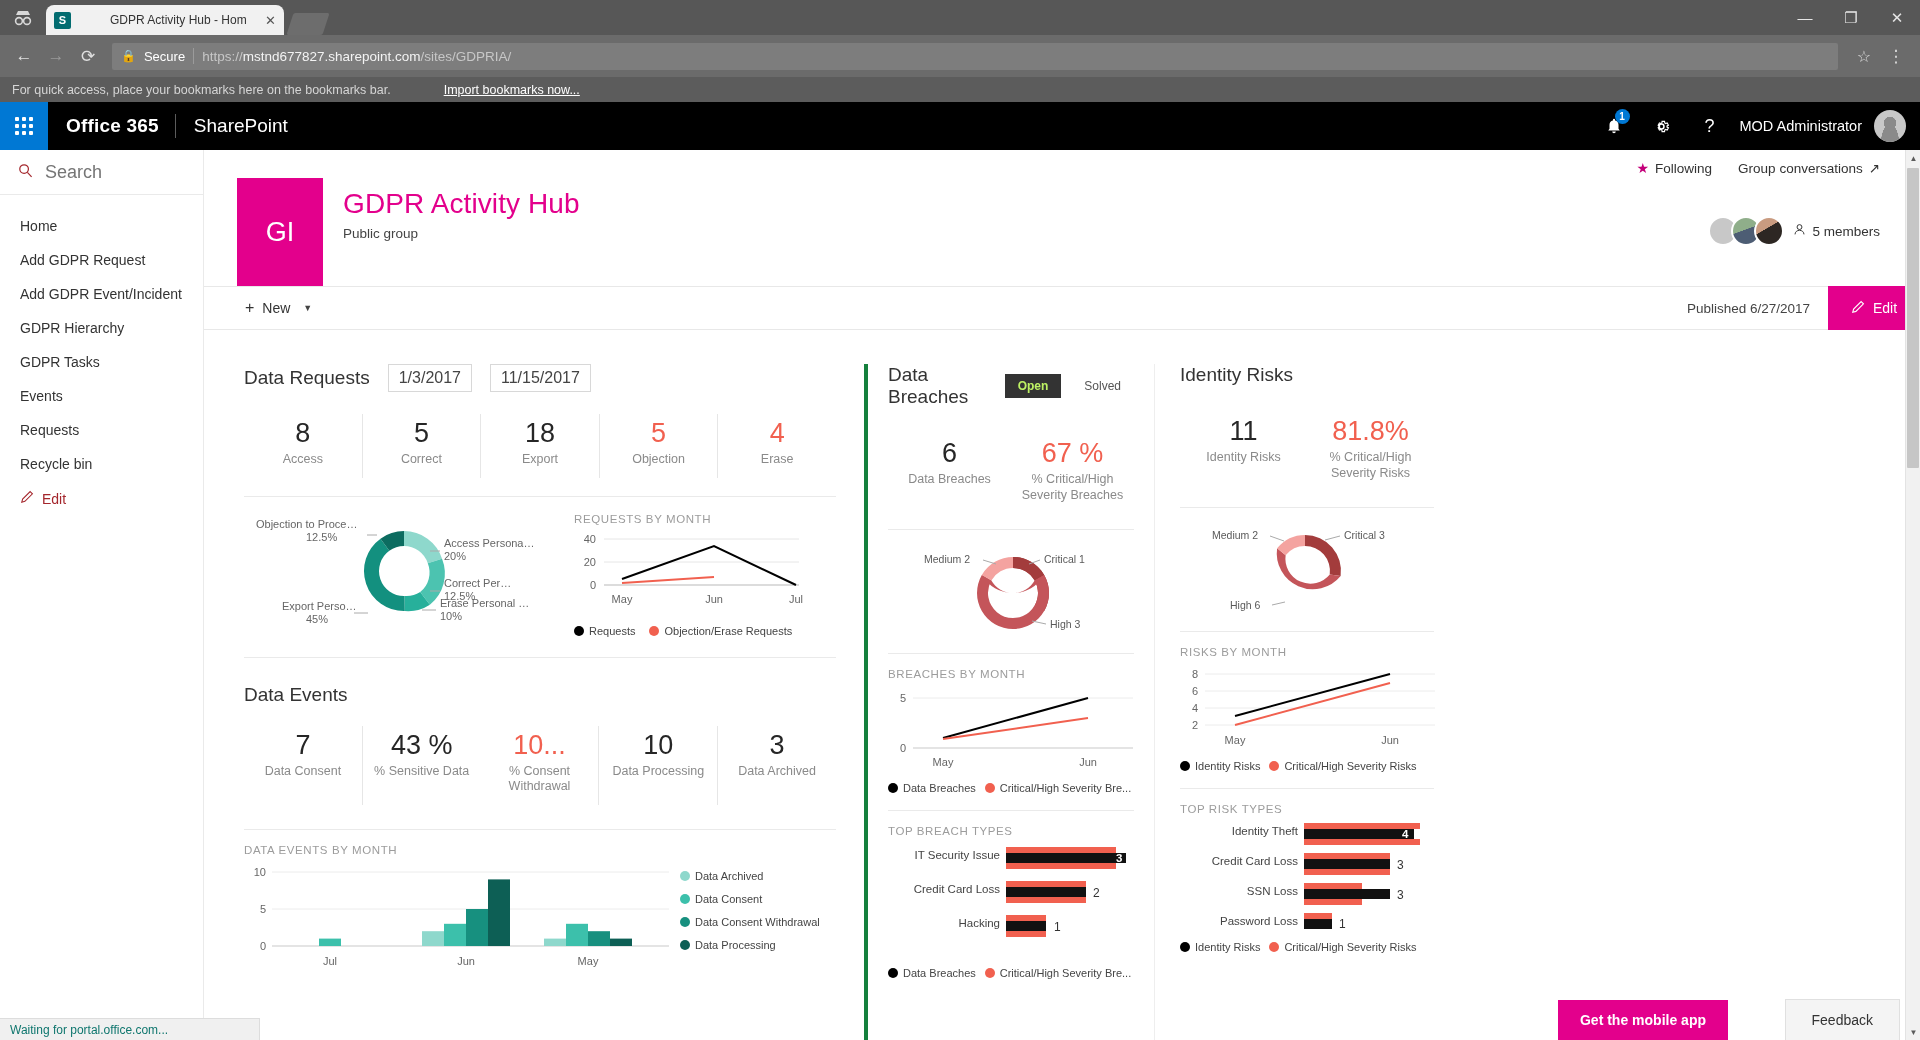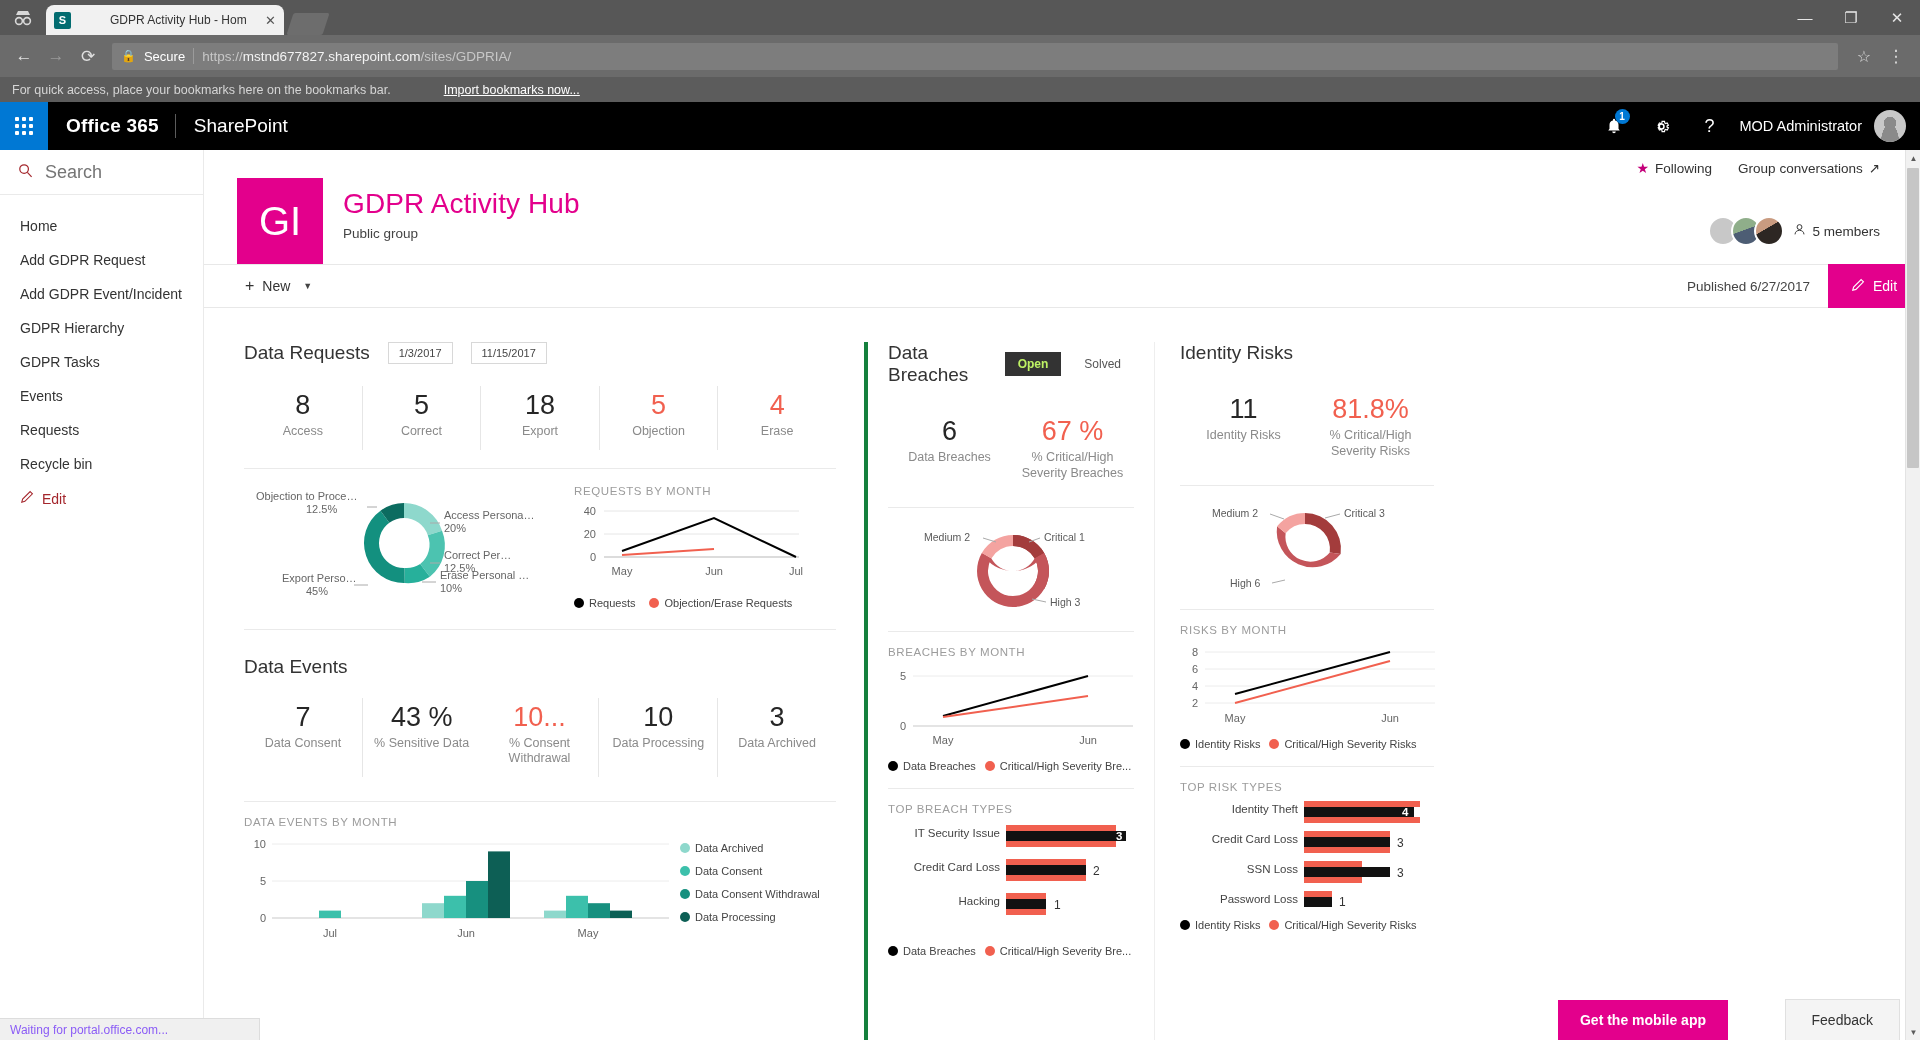--- a/index.html
+++ b/index.html
@@ -146,22 +146,22 @@
 
   .site-header { background: #fff; position: relative; padding: 0 0 0 33px; }
   .follow-row {
     display: flex; justify-content: flex-end; align-items: center;
     gap: 26px; padding: 10px 40px 0 0; font-size: 13.5px; color: #333;
   }
   .follow-row .star { color: #c4007a; font-size: 14px; margin-right: 6px; }
   .follow-item { display: flex; align-items: center; cursor: pointer; }
   .site-title-row { display: flex; align-items: flex-start; padding-top: 2px; }
   .site-logo {
-    width: 86px; height: 86px; background: #e3008c; color: #fff;
-    font-size: 40px; display: flex; align-items: center;
+    width: 86px; height: 108px; background: #e3008c; color: #fff;
+    font-size: 27px; display: flex; align-items: center;
     justify-content: center; flex-shrink: 0; font-weight: 300;
   }
   .site-text { padding-left: 20px; padding-top: 10px; }
   .site-name { font-size: 28px; color: #e3008c; font-weight: 400; letter-spacing: .1px; }
   .site-sub { font-size: 13.5px; color: #444; margin-top: 6px; }
   .members-row {
     margin-left: auto; display: flex; align-items: center;
     gap: 9px; padding: 38px 40px 0 0;
   }
   .facepile { display: flex; }
@@ -195,21 +195,21 @@
 
   
   .canvas { flex: 1; display: flex; padding: 34px 0 0 0; overflow: hidden; background: #fff; }
   .col-left { width: 660px; padding: 0 28px 13px 40px; }
   .col-mid { width: 290px; padding: 0 20px 0 20px; border-left: 4px solid #15803d; }
   .col-right { width: 300px; padding: 0 20px 0 25px; border-left: 1px solid #eee; }
 
   .sec-title-row { display: flex; align-items: center; gap: 18px; }
   .sec-title { font-size: 19px; color: #333; font-weight: 400; }
   .date-box {
-    border: 1px solid #d8d8d8; font-size: 11px; color: #444;
+    border: 1px solid #d8d8d8; font-size: 16px; color: #444;
     padding: 4px 10px; background: #fff; min-width: 62px; text-align: center;
   }
   .toggle-grp { display: flex; align-items: center; gap: 10px; }
   .toggle {
     font-size: 12px; padding: 5px 13px; color: #555; cursor: pointer;
   }
   .toggle.active { background: #333; color: #bef264; font-weight: 600; }
 
   .kpi-row { display: flex; margin-top: 22px; }
   .kpi {
@@ -246,21 +246,21 @@
     cursor: pointer;
   }
   .feedback-btn {
     position: absolute; right: 20px; bottom: 0; background: #f4f4f4;
     color: #333; font-size: 14px; padding: 12px 26px;
     border: 1px solid #e0e0e0; border-bottom: 0; cursor: pointer;
   }
   .statusbar {
     position: absolute; left: 0; bottom: 0; height: 22px; background: #f0f0f0;
     border-top: 1px solid #ddd; border-right: 1px solid #ddd;
-    font-size: 12px; color: #8b5cf6; display: flex; align-items: center;
+    font-size: 12px; color: #0f766e; display: flex; align-items: center;
     padding: 0 10px; min-width: 260px; z-index: 5;
   }
   .page-scrollbar {
     position: absolute; right: 0; top: 0; bottom: 0; width: 15px;
     background: #f1f1f1; border-left: 1px solid #e3e3e3;
   }
   .scroll-thumb {
     position: absolute; top: 18px; left: 1px; width: 12px; height: 300px;
     background: #c6c6c6; border-radius: 1px;
   }

